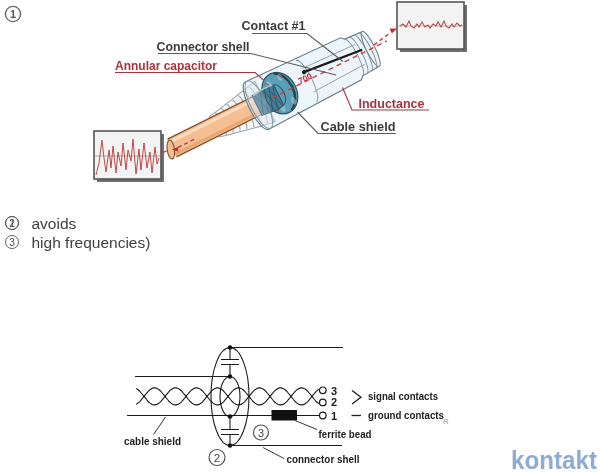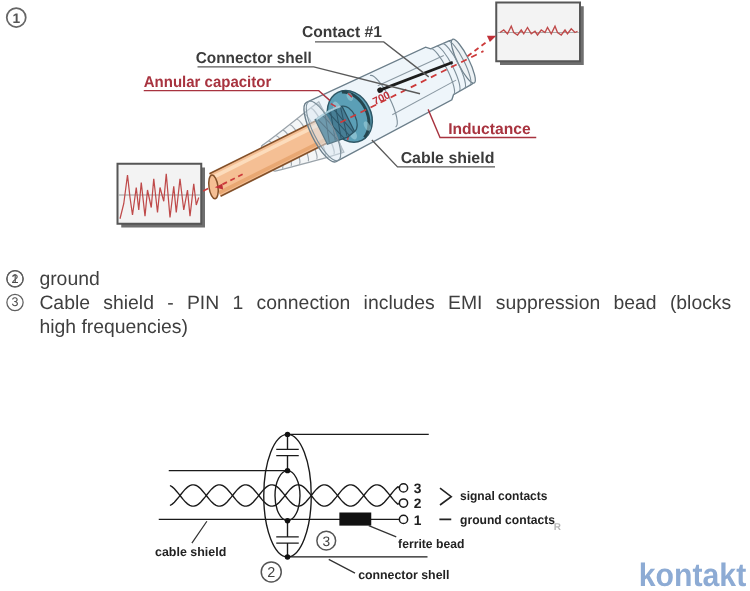--- a/index.html
+++ b/index.html
@@ -153,19 +153,18 @@
 <text x="443" y="424" font-size="8" fill="#b9b9b9" font-weight="bold">R</text>
 <text x="511" y="468.5" font-size="26" font-weight="bold" fill="#8dabd4" textLength="86" lengthAdjust="spacingAndGlyphs">kontakt</text>
 </svg>
 
 <div class="list">
   <div class="item">
       <span class="cnum">1</span>
     </div>
   <div class="item">
       <span class="cnum">2</span>
-      <div>ground</div>
+      <div>avoids</div>
     </div>
   <div class="item">
       <span class="cnum">3</span>
-      <div class="j">Cable shield - PIN 1 connection includes EMI suppression bead (blocks</div>
       <div>high frequencies)</div>
     </div>
 </div>
 </body></html>

